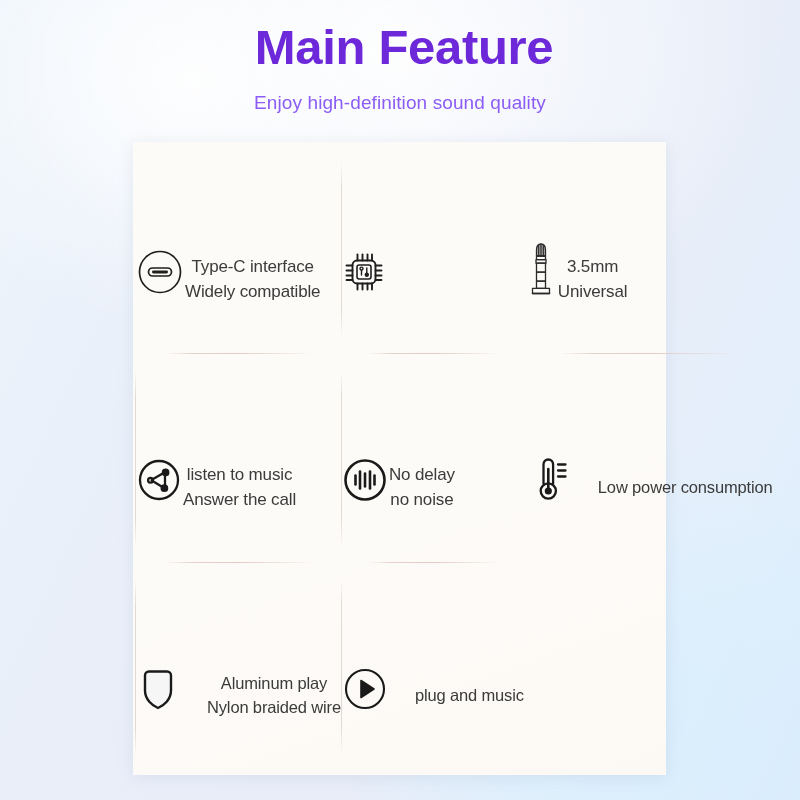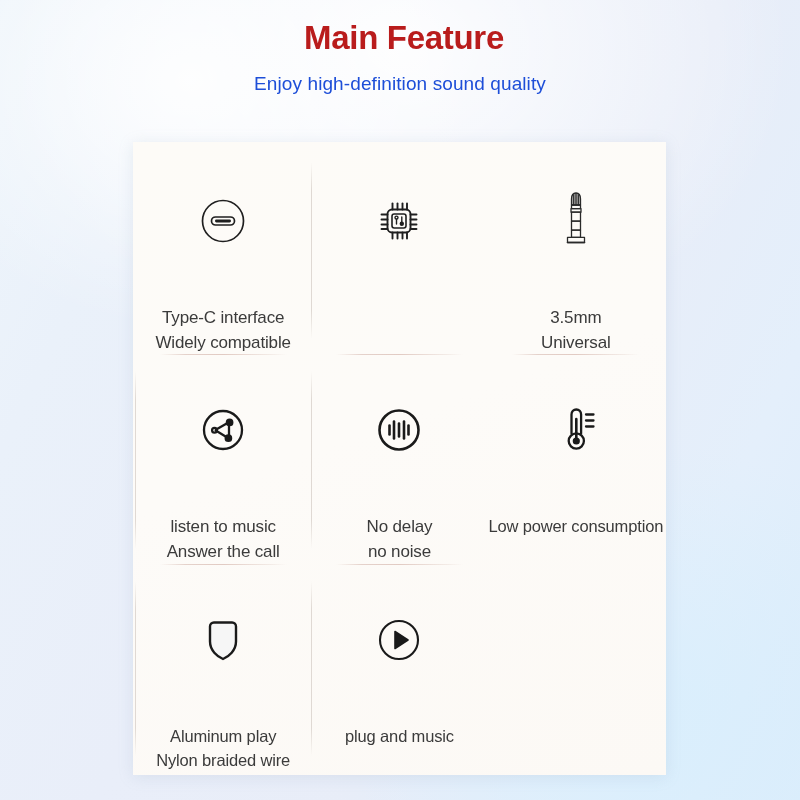--- a/index.html
+++ b/index.html
@@ -41,31 +41,31 @@
     pointer-events: none;
   }
 
   
   .header {
     position: absolute;
     top: 18px; left: 0; right: 0;
     text-align: center;
   }
   .title {
-    font-size: 33px;
+    font-size: 49px;
     font-weight: bold;
     letter-spacing: -0.3px;
-    color: #b91c1c;
+    color: #6d28d9;
     line-height: 1.2;
     margin-left: 8px;
   }
   .subtitle {
     margin-top: 15px;
     font-size: 19px;
-    color: #1d4ed8;
+    color: #8b5cf6;
     font-weight: normal;
     letter-spacing: 0.1px;
   }
 
   
   .feature-card {
     position: absolute;
     left: 133px;
     top: 142px;
     width: 533px;
@@ -74,25 +74,24 @@
     box-shadow: 0 2px 14px rgba(140,160,185,0.18);
     display: grid;
     grid-template-columns: 1fr 1fr 1fr;
     grid-template-rows: 1fr 1fr 1fr;
     padding: 4px 2px;
   }
 
   .cell {
     position: relative;
     display: flex;
-    flex-direction: column;
+    flex-direction: row;
     align-items: center;
     justify-content: flex-start;
     padding-top: 44px;
-    gap: 40px;
   }
 
   
   .cell.col2::before, .cell.col3::before {
     content: "";
     position: absolute;
     left: 0;
     top: 16px;
     bottom: 16px;
     width: 1px;
@@ -131,21 +130,21 @@
     margin-top: 13px;
     text-align: center;
   }
   .label-line {
     font-size: 17px;
     color: #3b3b3b;
     line-height: 1.48;
     white-space: nowrap;
     letter-spacing: -0.15px;
   }
-  .row3 .label-line { font-size: 16.5px; }
+  .row3 .label-line { font-size: 16.5px; margin-left: 26px; }
 </style>
 </head>
 <body>
 
 <div class="bg-glow-a"></div>
 <div class="bg-glow-b"></div>
 
 <div class="header">
   <div class="title">Main Feature</div>
   <div class="subtitle">Enjoy high-definition sound quality</div>

